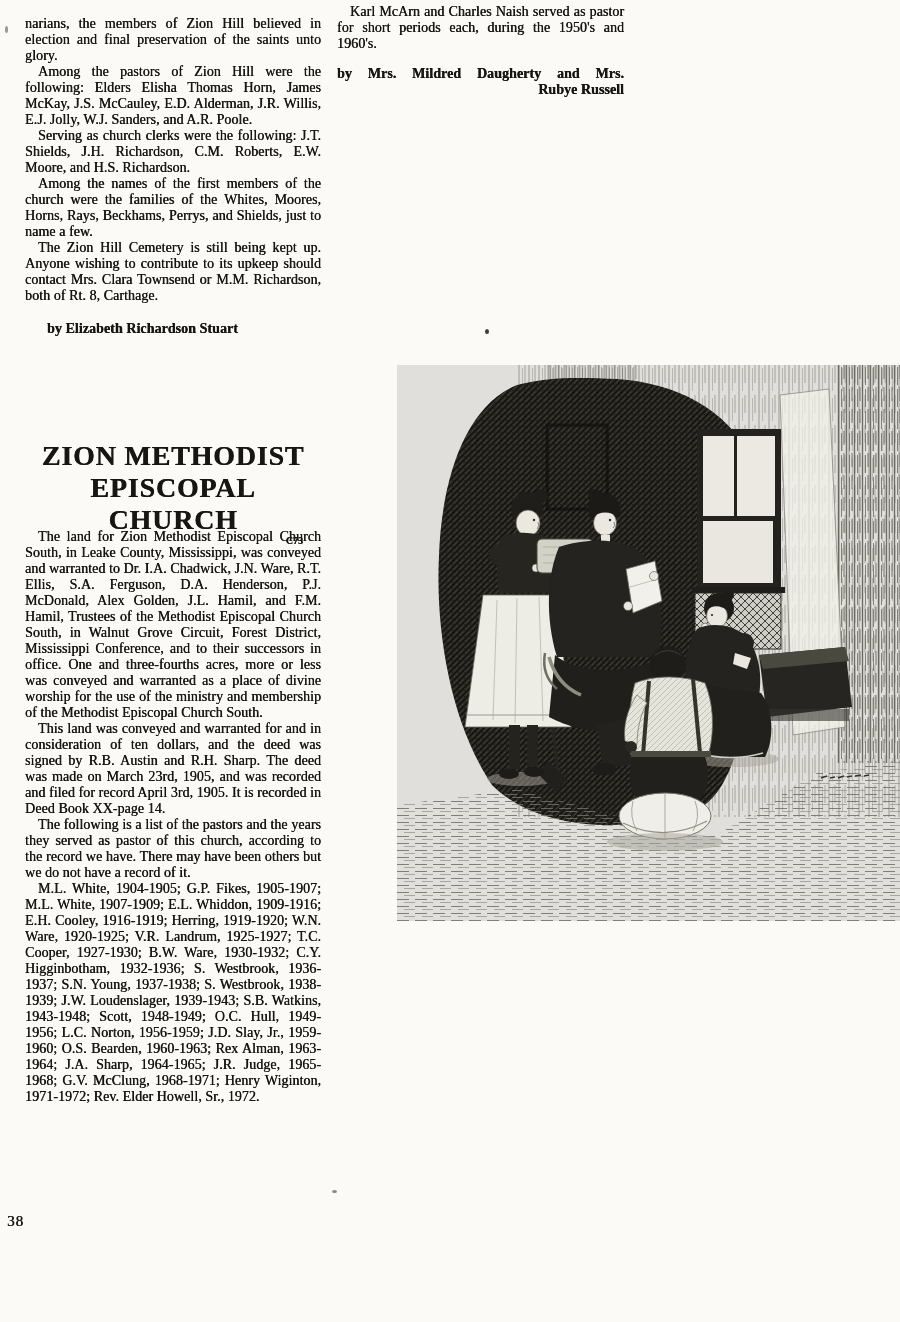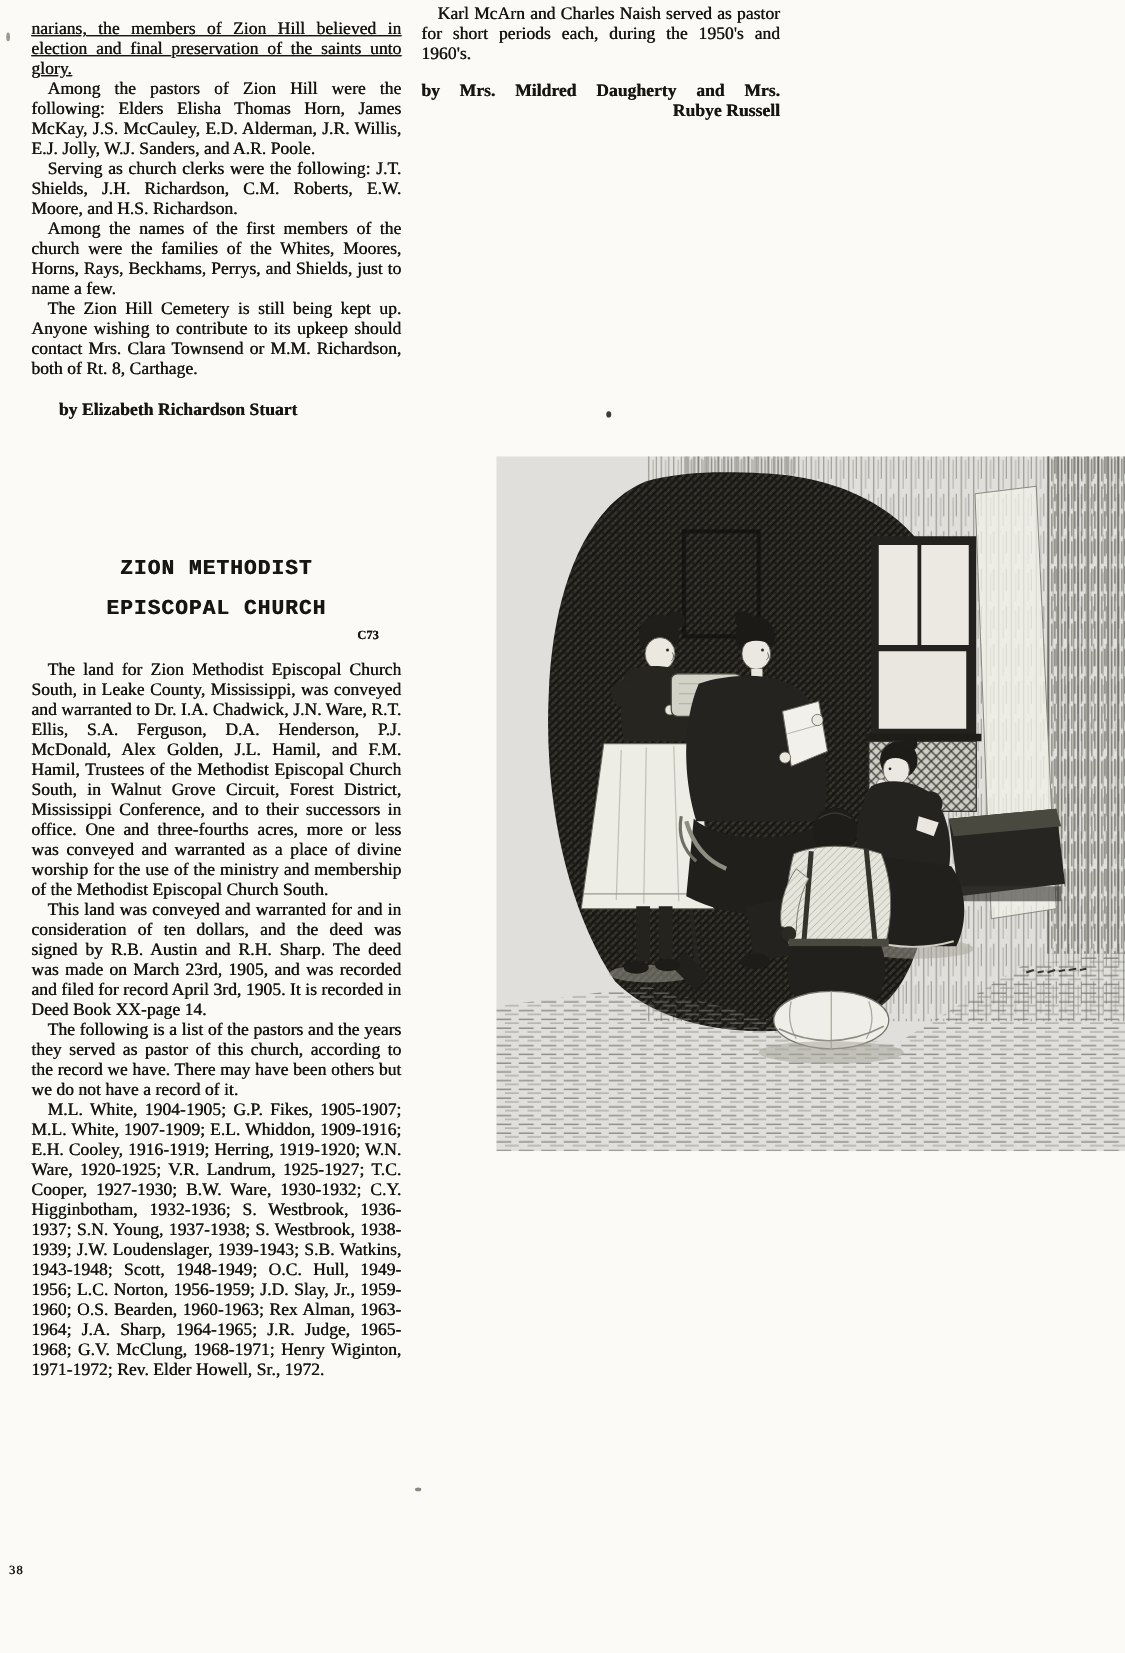--- a/index.html
+++ b/index.html
@@ -10,50 +10,49 @@
     overflow:hidden;
   }
   .textblock{
     position:absolute;
     font-size:14px;line-height:16px;
     text-align:justify;
     letter-spacing:0.05px;
     text-shadow:0.35px 0 0 currentColor; 
   }
   .textblock p{margin:0;text-indent:13px;}
-  .textblock p.noindent{text-indent:0;text-decoration:underline;}
+  .textblock p.noindent{text-indent:0;}
   .byline{
     font-weight:bold;
     text-shadow:0.3px 0 0 currentColor;
   }
   .byline-left{
     margin-top:17px;
     padding-left:22px;
   }
   .byline-right{margin-top:14px;}
   .byline-right .l1{text-align:justify;text-align-last:justify;}
   .byline-right .l2{text-align:right;}
   .article-head{
     position:absolute;left:25px;top:440px;width:296px;
     text-align:center;
   }
   .article-head h1{
-    margin:0;font-size:17px;line-height:32px;font-weight:bold;
+    margin:0;font-size:28px;line-height:32px;font-weight:bold;
     letter-spacing:0.8px;
     text-shadow:0.4px 0 0 currentColor;
-    font-family:Liberation Mono, monospace;
   }
   .article-ref{
     font-size:10px;font-weight:bold;
     text-align:right;padding-right:18px;margin-top:-1px;
     text-shadow:0.3px 0 0 currentColor;
   }
   .pagenum{
-    position:absolute;left:7px;top:1251px;
-    font-size:10px;letter-spacing:1px;
+    position:absolute;left:7px;top:1213px;
+    font-size:15px;letter-spacing:1px;
     text-shadow:0.4px 0 0 currentColor;
   }
   .illustration{
     position:absolute;left:397px;top:365px;width:503px;height:556px;
   }
   .speck{position:absolute;background:#6d6c66;border-radius:50%;}
   .speck.s1{left:485px;top:329px;width:4px;height:5px;background:#3c3b36;}
   .speck.s2{left:332px;top:1190px;width:5px;height:3px;background:#8a897f;}
   .speck.s3{left:5px;top:26px;width:3px;height:7px;background:#9a998f;}
 </style>

